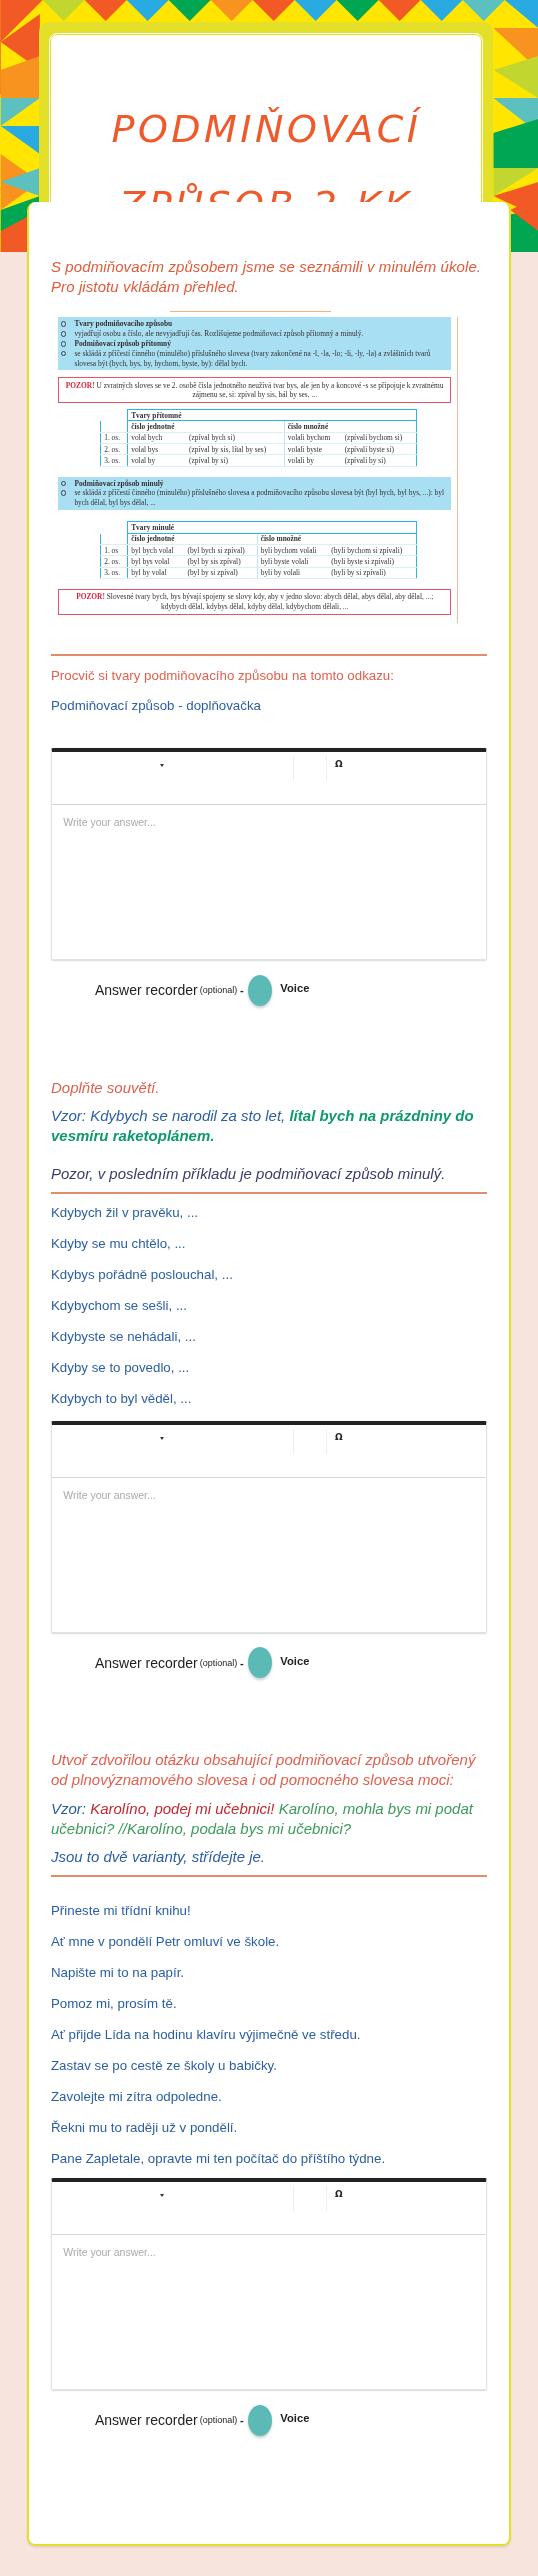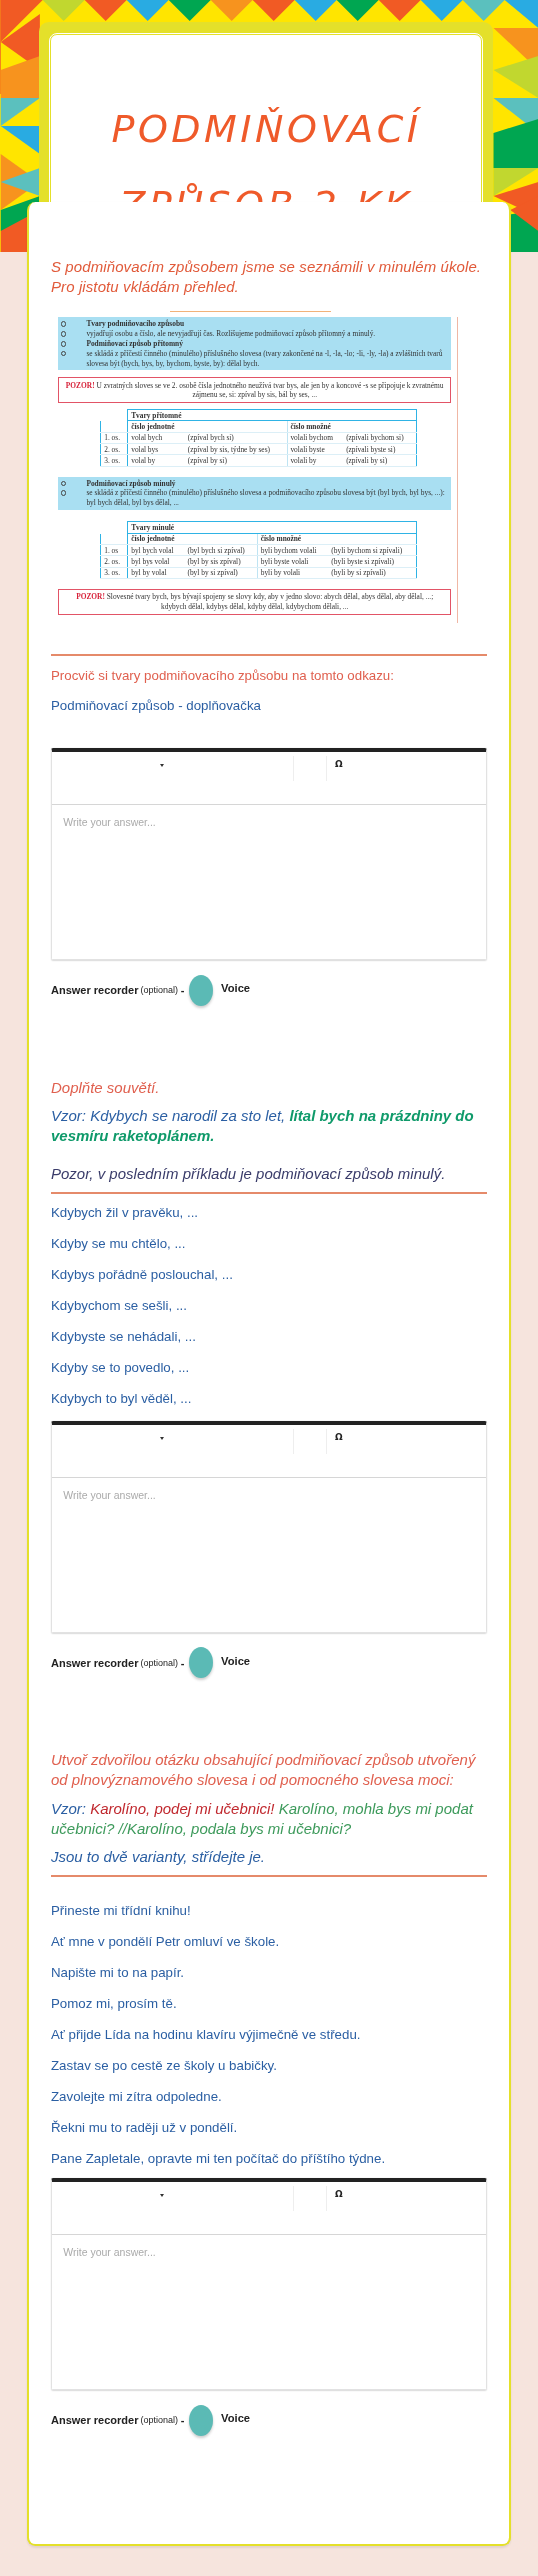--- a/index.html
+++ b/index.html
@@ -47,21 +47,21 @@
   }
   .intro { color: #e15a3a; margin-top: 55px; letter-spacing: 0.1px; }
   .fig-wrap { position: relative; margin-top: 14px; padding-right: 0; }
   .fig-topline { width: 161px; height: 0.7px; background: #f1b27a; margin-left: 119px; }
   .fig {
     width: 400px; margin-left: 7px; position: relative;
     border-right: 0.7px solid #f0b7a4; padding-right: 5.6px; padding-bottom: 8.4px;
     font-family: "Liberation Serif", serif; font-size: 7.4px; color: #333;
   }
   .bluebox { background: #a9dff2; padding: 2.1px 2.8px 2.1px 2.8px; margin-top: 5.6px; line-height: 9.8px; }
-  .bluebox .row { display: flex; gap: 20px; }
+  .bluebox .row { display: flex; gap: 8px; }
   .bullet { width: 5.6px; height: 5.6px; border: 1.1px solid #444; border-radius: 50%; flex: 0 0 5.6px; margin-top: 2.1px; }
   .redbox { border: 1.1px solid #e25466; padding: 2.1px 4.2px; margin-top: 7px; line-height: 9.8px; text-align: center; }
   .pozor { color: #d7223a; font-weight: bold; }
   .tbl-wrap { margin: 5.6px 0 0 22.4px; width: 337px; padding-left: 20px; }
   .tbl-head { border: 1.1px solid #2fb3e5; margin-left: 27px; padding: 0.7px 2.8px; font-weight: bold; }
   table.forms { border-collapse: collapse; width: 100%; border: 1.1px solid #2fb3e5; border-top: none; }
   table.forms td { padding: 0.7px 2.8px; border-bottom: 0.7px solid #dceff7; white-space: nowrap; }
   table.forms td.os { border-right: 1.1px solid #2fb3e5; width: 27px; }
   table.forms td.mid { border-right: 0.7px solid #bfe4f3; }
   table.forms tr.hd td { font-weight: bold; }
@@ -76,21 +76,21 @@
   .editor { margin-top: 18px; border: 0.7px solid #e2e2e2; border-top: 4.2px solid #222; border-radius: 2.1px; box-shadow: 0 0.7px 1.4px rgba(0,0,0,0.15); }
   .toolbar { height: 53px; border-bottom: 1.4px solid #d6d6d6; position: relative; }
   .tb-drop { position: absolute; left: 0; top: 0; width: 238px; height: 28px; }
   .tb-caret { position: absolute; left: 108px; top: 12px; width: 0; height: 0; border-left: 2.8px solid transparent; border-right: 2.8px solid transparent; border-top: 3.5px solid #333; }
   .tb-sep1 { position: absolute; left: 241px; top: 4.2px; width: 0.7px; height: 25px; background: #eee; }
   .tb-sep2 { position: absolute; left: 274px; top: 4.2px; width: 0.7px; height: 25px; background: #eee; }
   .tb-omega { position: absolute; left: 283px; top: 7px; font-family: "DejaVu Sans", sans-serif; font-weight: bold; font-size: 9px; color: #222; }
   .answer { height: 154px; width: 100%; border: none; padding: 11.2px 11.2px; font-family: "Liberation Sans", sans-serif; font-size: 10.5px; color: #333; resize: none; outline: none; display: block; }
   .answer::placeholder { color: #aaa; }
   .recorder { display: flex; align-items: center; margin-top: 12.6px; height: 35px; }
-  .rec-label { font-weight: bold; font-size: 11px; color: #222; }
+  .rec-label { font-weight: normal; font-size: 14px; color: #222; margin-left: 44px; }
   .rec-opt { font-weight: normal; font-size: 9px; color: #222; margin-left: 2px; }
   .rec-dash { font-weight: bold; font-size: 11.2px; color: #222; margin-left: 2.8px; }
   .rec-btn { width: 24px; height: 31px; border-radius: 50%; background: #5bbab5; margin-left: 4.2px; box-shadow: 0 2.1px 2.8px rgba(0,0,0,0.2); }
   .rec-voice { font-weight: bold; font-size: 11.2px; color: #222; margin-left: 8.4px; margin-top: -4.2px; }
   .list-item { font-size: 13.3px; line-height: 31px; color: #2b5fa3; }
 </style>
 </head>
 <body>
 
 <div class="bg-pattern">
@@ -180,21 +180,21 @@
             <tr>
                   <td class="os">1. os.</td>
                   <td>volal bych</td>
                   <td class="mid">(zpíval bych si)</td>
                   <td>volali bychom</td>
                   <td>(zpívali bychom si)</td>
                 </tr>
             <tr>
                   <td class="os">2. os.</td>
                   <td>volal bys</td>
-                  <td class="mid">(zpíval by sis, týdne by ses)</td>
+                  <td class="mid">(zpíval by sis, lítal by ses)</td>
                   <td>volali byste</td>
                   <td>(zpívali byste si)</td>
                 </tr>
             <tr>
                   <td class="os">3. os.</td>
                   <td>volal by</td>
                   <td class="mid">(zpíval by si)</td>
                   <td>volali by</td>
                   <td>(zpívali by si)</td>
                 </tr>

